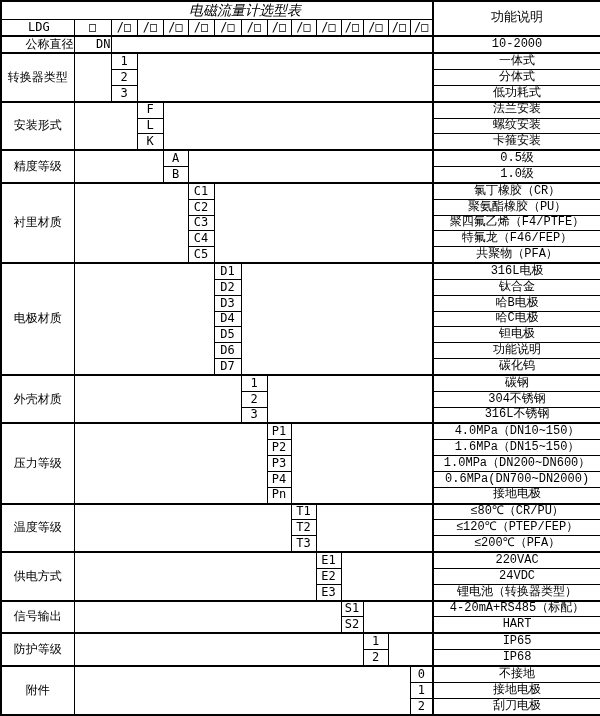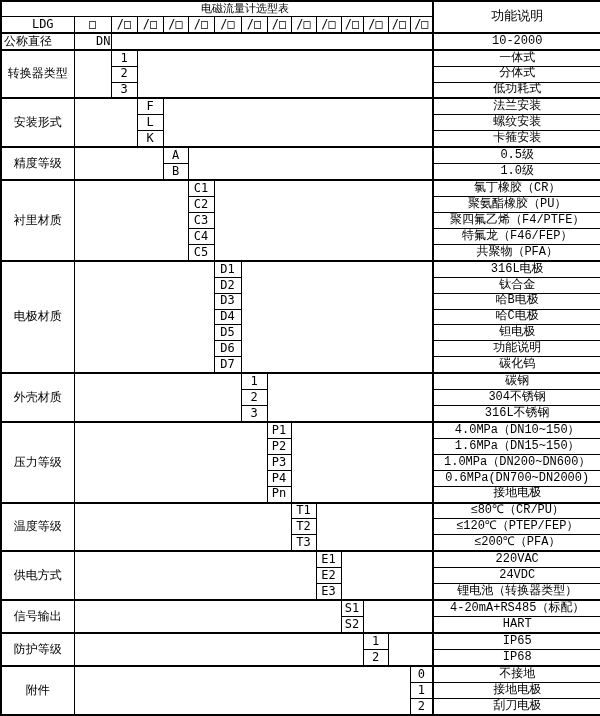--- a/index.html
+++ b/index.html
@@ -10,26 +10,26 @@
     background:#fff;border:2px solid #000;
   }
   td{
     border:1px solid #000;
     font-size:12px;line-height:1.1;
     text-align:center;vertical-align:middle;
     padding:0;white-space:nowrap;overflow:hidden;
   }
   tr.bs > td{border-top:2px solid #000;}          
   td.fn,td.fnh{border-left:2px solid #000;font-family:Liberation Mono, monospace;}        
-  td.title{font-size:11px;padding-left:56px;}
+  td.title{font-size:14px;padding-left:56px;font-style:italic;}
   td.fnh{font-size:13px;}
-  td.prefix{text-align:center;padding-left:10px;margin-top:11px;}
+  td.prefix{text-align:left;padding-left:26px;margin-top:11px;}
   td.dn{text-align:right;padding-left:3px;}
   td.cat{font-size:12px;}
-  td.cat-l{text-align:left;padding-left:2px;}
+  td.cat-l{text-align:right;padding-left:2px;}
   td.ta-l{text-align:center;}
   td.code{font-size:12px;}
 </style>
 </head>
 <body>
 
 <table class="sel">
   <colgroup>
     <col style="width:73px">
       <col style="width:37px">

